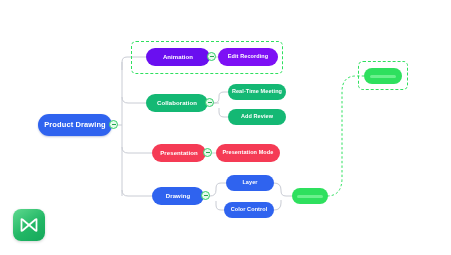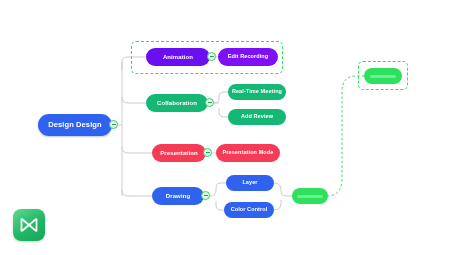--- a/index.html
+++ b/index.html
@@ -169,21 +169,21 @@
 
     <g fill="none" stroke="#2ee05e" stroke-width="1" stroke-dasharray="2.4 2.2">
       <path d="M327 196 Q342 196 342 178 V92 Q342 76 356 76 H364"></path>
     </g>
   </svg>
 
   <div class="selbox" style="left:131px; top:41px; width:152px; height:33px;"></div>
 
   <div class="selbox" style="left:358px; top:61px; width:50px; height:29px;"></div>
 
-  <div class="node root" style="left:38px; top:114px; width:74px; height:22px;">Design Design</div>
+  <div class="node root" style="left:38px; top:114px; width:74px; height:22px;">Product Drawing</div>
   <div class="toggle" style="left:109px; top:120px;"></div>
 
   <div class="node l1-animation" style="left:146px; top:48px; width:64px; height:18px;">Animation</div>
   <div class="toggle" style="left:207px; top:52px;"></div>
   <div class="node l2-animation" style="left:218px; top:48px; width:60px; height:18px;">Edit Recording</div>
 
   <div class="node l1-collab" style="left:146px; top:94px; width:62px; height:18px;">Collaboration</div>
   <div class="toggle" style="left:205px; top:98px;"></div>
   <div class="node l2-collab" style="left:228px; top:84px; width:58px; height:16px;">Real-Time Meeting</div>
   <div class="node l2-collab" style="left:228px; top:109px; width:58px; height:16px;">Add Review</div>

